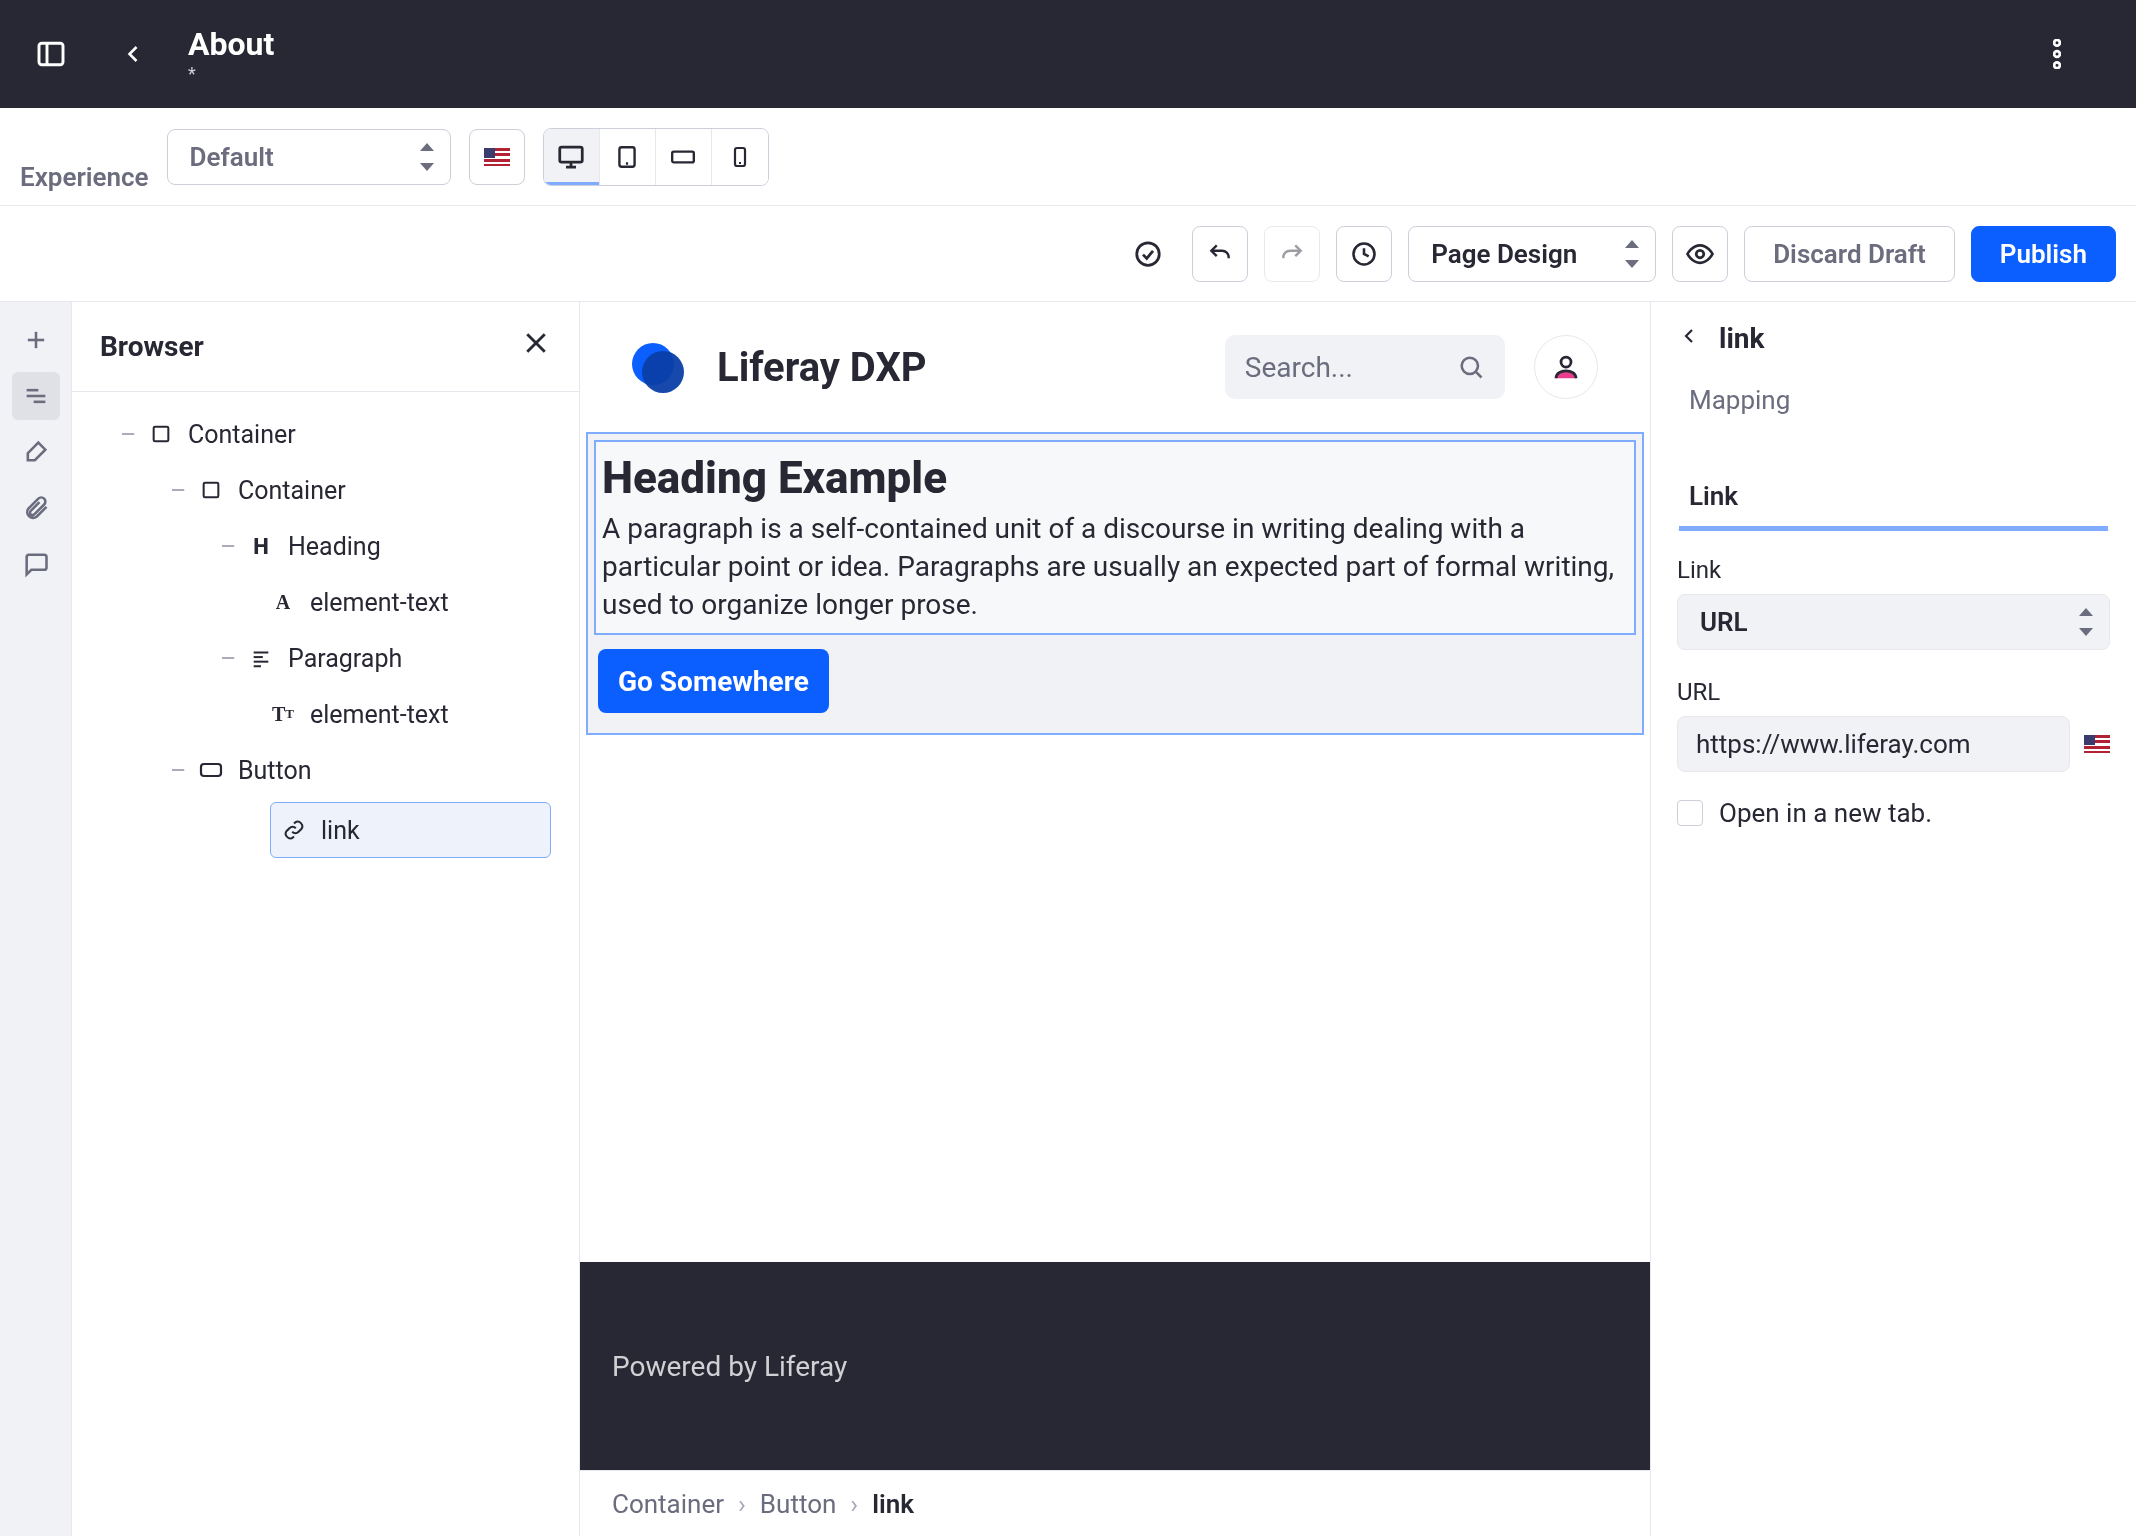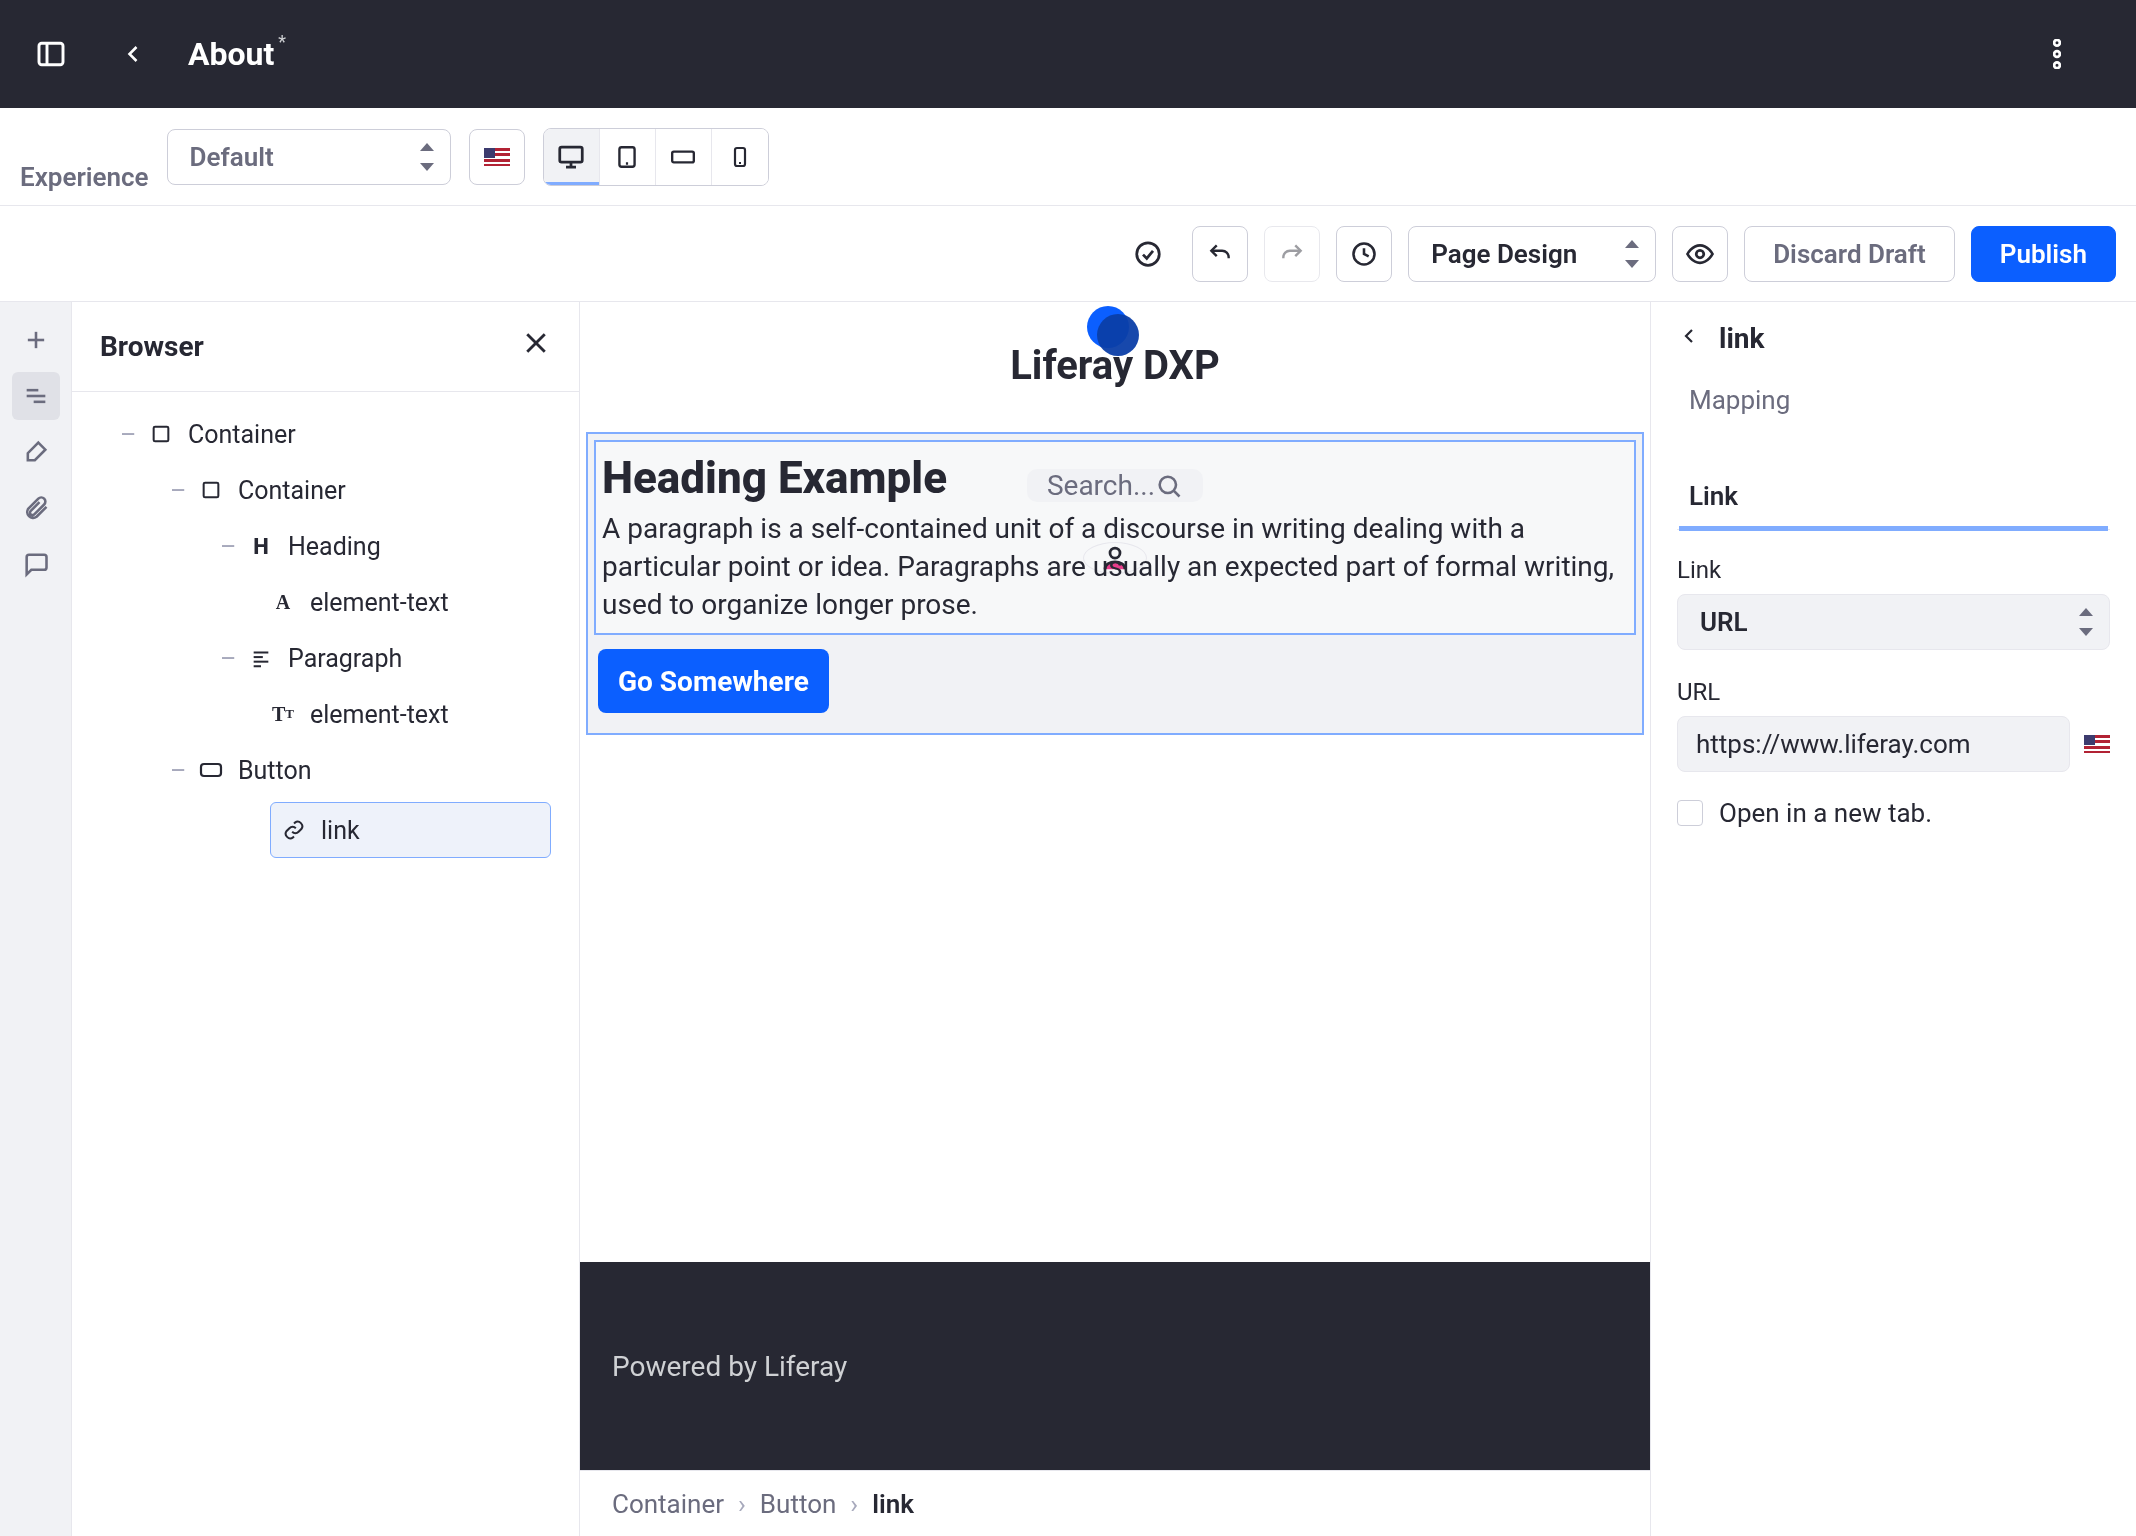--- a/index.html
+++ b/index.html
@@ -1,21 +1,21 @@
 <!DOCTYPE html>
 <html><head>
 <meta charset="utf-8">
 <style>
   * { box-sizing: border-box; margin: 0; padding: 0; }
   html, body { width: 2136px; height: 1536px; font-family: -apple-system, BlinkMacSystemFont, "Segoe UI", Roboto, sans-serif; font-size: 26px; color: #272833; overflow: hidden; background: #fff; }
 
   
   .top-header { height: 108px; background: #272833; display: flex; align-items: center; padding: 0 24px; color: #fff; }
   .top-header .icon-btn { width: 54px; height: 54px; display: inline-flex; align-items: center; justify-content: center; border-radius: 6px; margin-right: 28px; cursor:pointer;}
-  .top-header .title-wrap { display: flex; align-items: flex-start; gap: 4px; }
+  .top-header .title-wrap { display: flex; align-items: flex-start; gap: 4px; flex-direction: column; }
   .top-header .title { font-size: 32px; font-weight: 700; color: #fff; }
   .top-header .star { font-size: 18px; color: #cfd1d4; margin-top: -4px; }
   .top-header .spacer { flex: 1; }
 
   
   .exp-bar { height: 98px; border-bottom: 1.5px solid #e7e7ed; display: flex; align-items: center; padding: 0 20px; gap: 18px; background:#fff;}
   .exp-label { font-size: 26px; color: #6b6c7e; font-weight: 600; margin-top: 40px; }
   .select { border: 1.5px solid #cdced9; border-radius: 8px; height: 56px; display: flex; align-items: center; padding: 0 56px 0 22px; background: #fff; position: relative; color:#6b6c7e; font-weight:600; cursor:pointer;}
   .select.exp { width: 284px; }
   .caret-both { position:absolute; right:14px; width:20px; height:28px; }
@@ -55,21 +55,21 @@
   .tree-row.selected { background:#eef2fa; border:1.5px solid #80acff;}
   .tree-icon { width:26px; height:26px; display:inline-flex; align-items:center; justify-content:center; color:#272833;}
   .indent-1 { padding-left:34px;}
   .indent-2 { padding-left:84px;}
   .indent-3 { padding-left:134px;}
   .indent-4 { padding-left:184px;}
   .sel-margin { margin:4px 14px 4px 184px; }
 
   .canvas-col { flex:1; display:flex; flex-direction:column; background:#fff; position:relative;}
   .canvas-body { flex:1; padding:0; position:relative;}
-  .site-header { height:130px; display:flex; align-items:center; padding:0 52px; gap:40px;flex-direction:column;}
+  .site-header { height:130px; display:flex; align-items:center; padding:0 52px; gap:29px;}
   .logo-circles { width:56px; height:56px; position:relative;}
   .logo-circles .c1{position:absolute;left:0;top:4px;width:42px;height:42px;border-radius:50%;background:#0b5fff;}
   .logo-circles .c2{position:absolute;left:10px;top:12px;width:42px;height:42px;border-radius:50%;background:#0b3ea8;opacity:.95;}
   .brand { font-size:40px; font-weight:700;}
   .search-box { flex:1; max-width:430px; height:64px; background:#f1f2f5; border-radius:10px; display:flex; align-items:center; padding:0 20px; color:#6b6c7e; font-size:28px; justify-content:space-between;}
   .avatar { width:64px; height:64px; border-radius:50%; border:1.5px solid #e7e7ed; display:flex; align-items:center; justify-content:center;}
 
   .page-block { margin:0 6px 0 6px; border:2px solid #80acff; background:#f1f2f5; padding:6px 0 20px 0;}
   .inner-sel { margin:0 6px; border:2px solid #80acff; background:#f7f8f9; padding:10px 6px;}
   .inner-sel h1 { font-size:44px; font-weight:800; margin-bottom:6px; color:#272833;}

